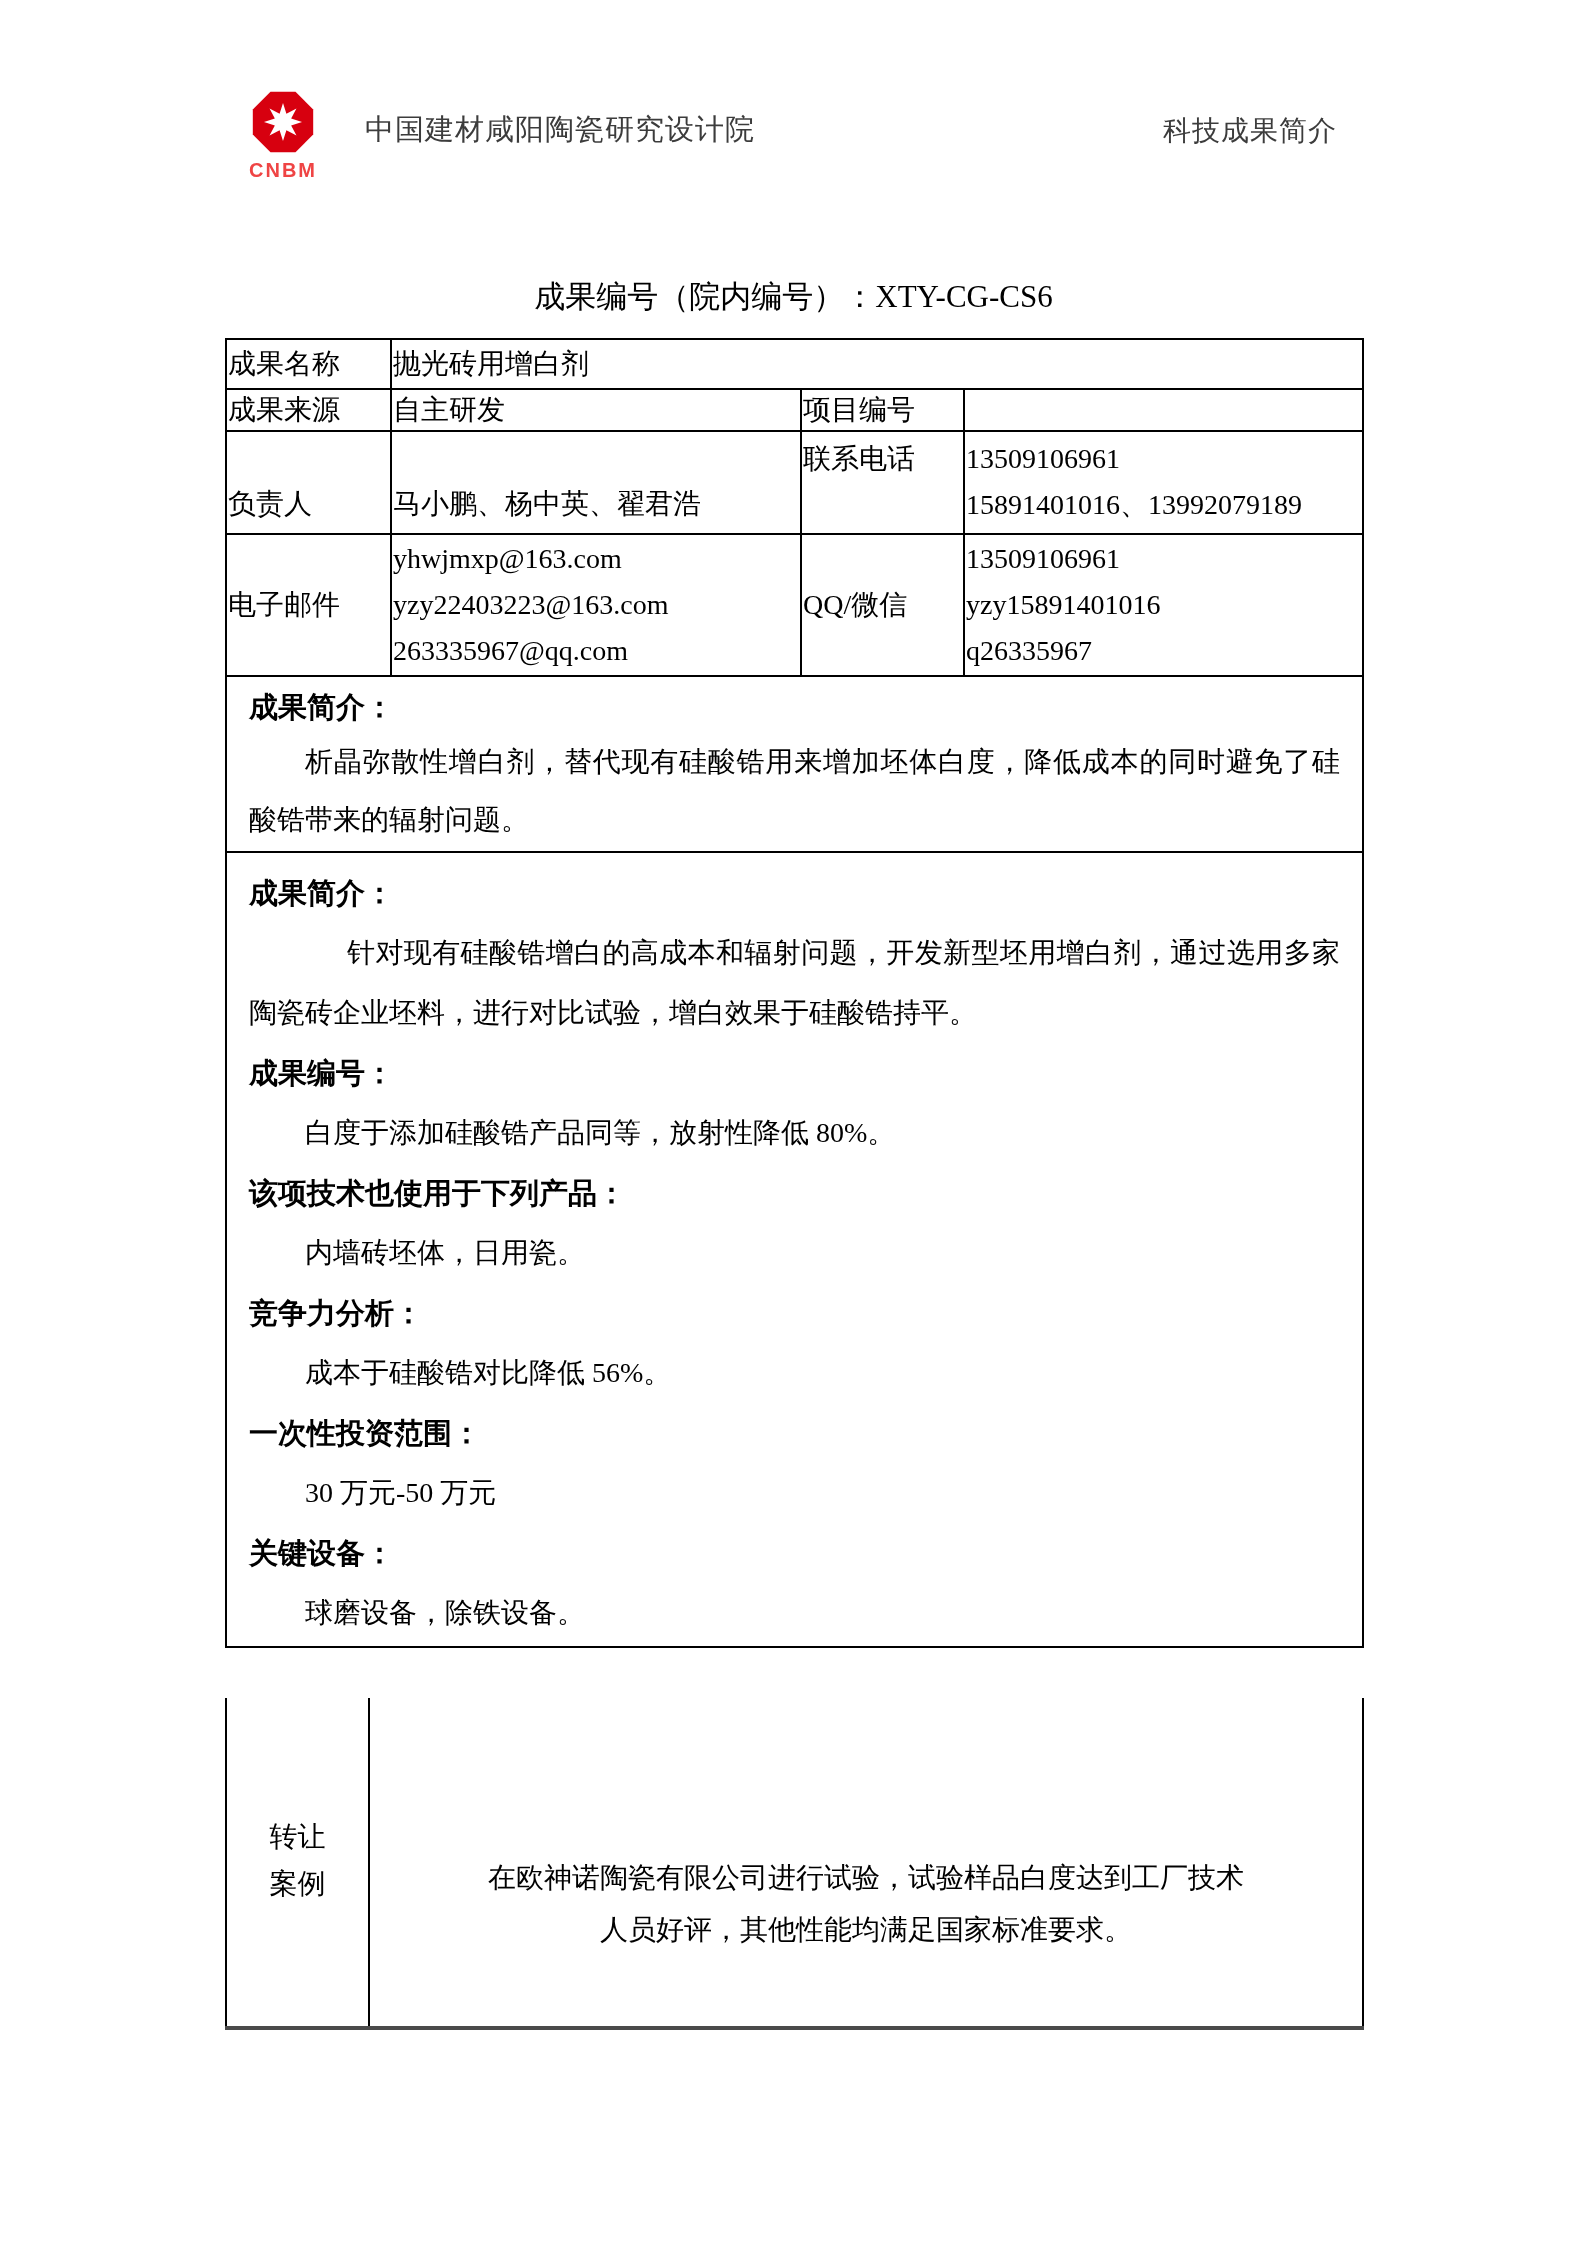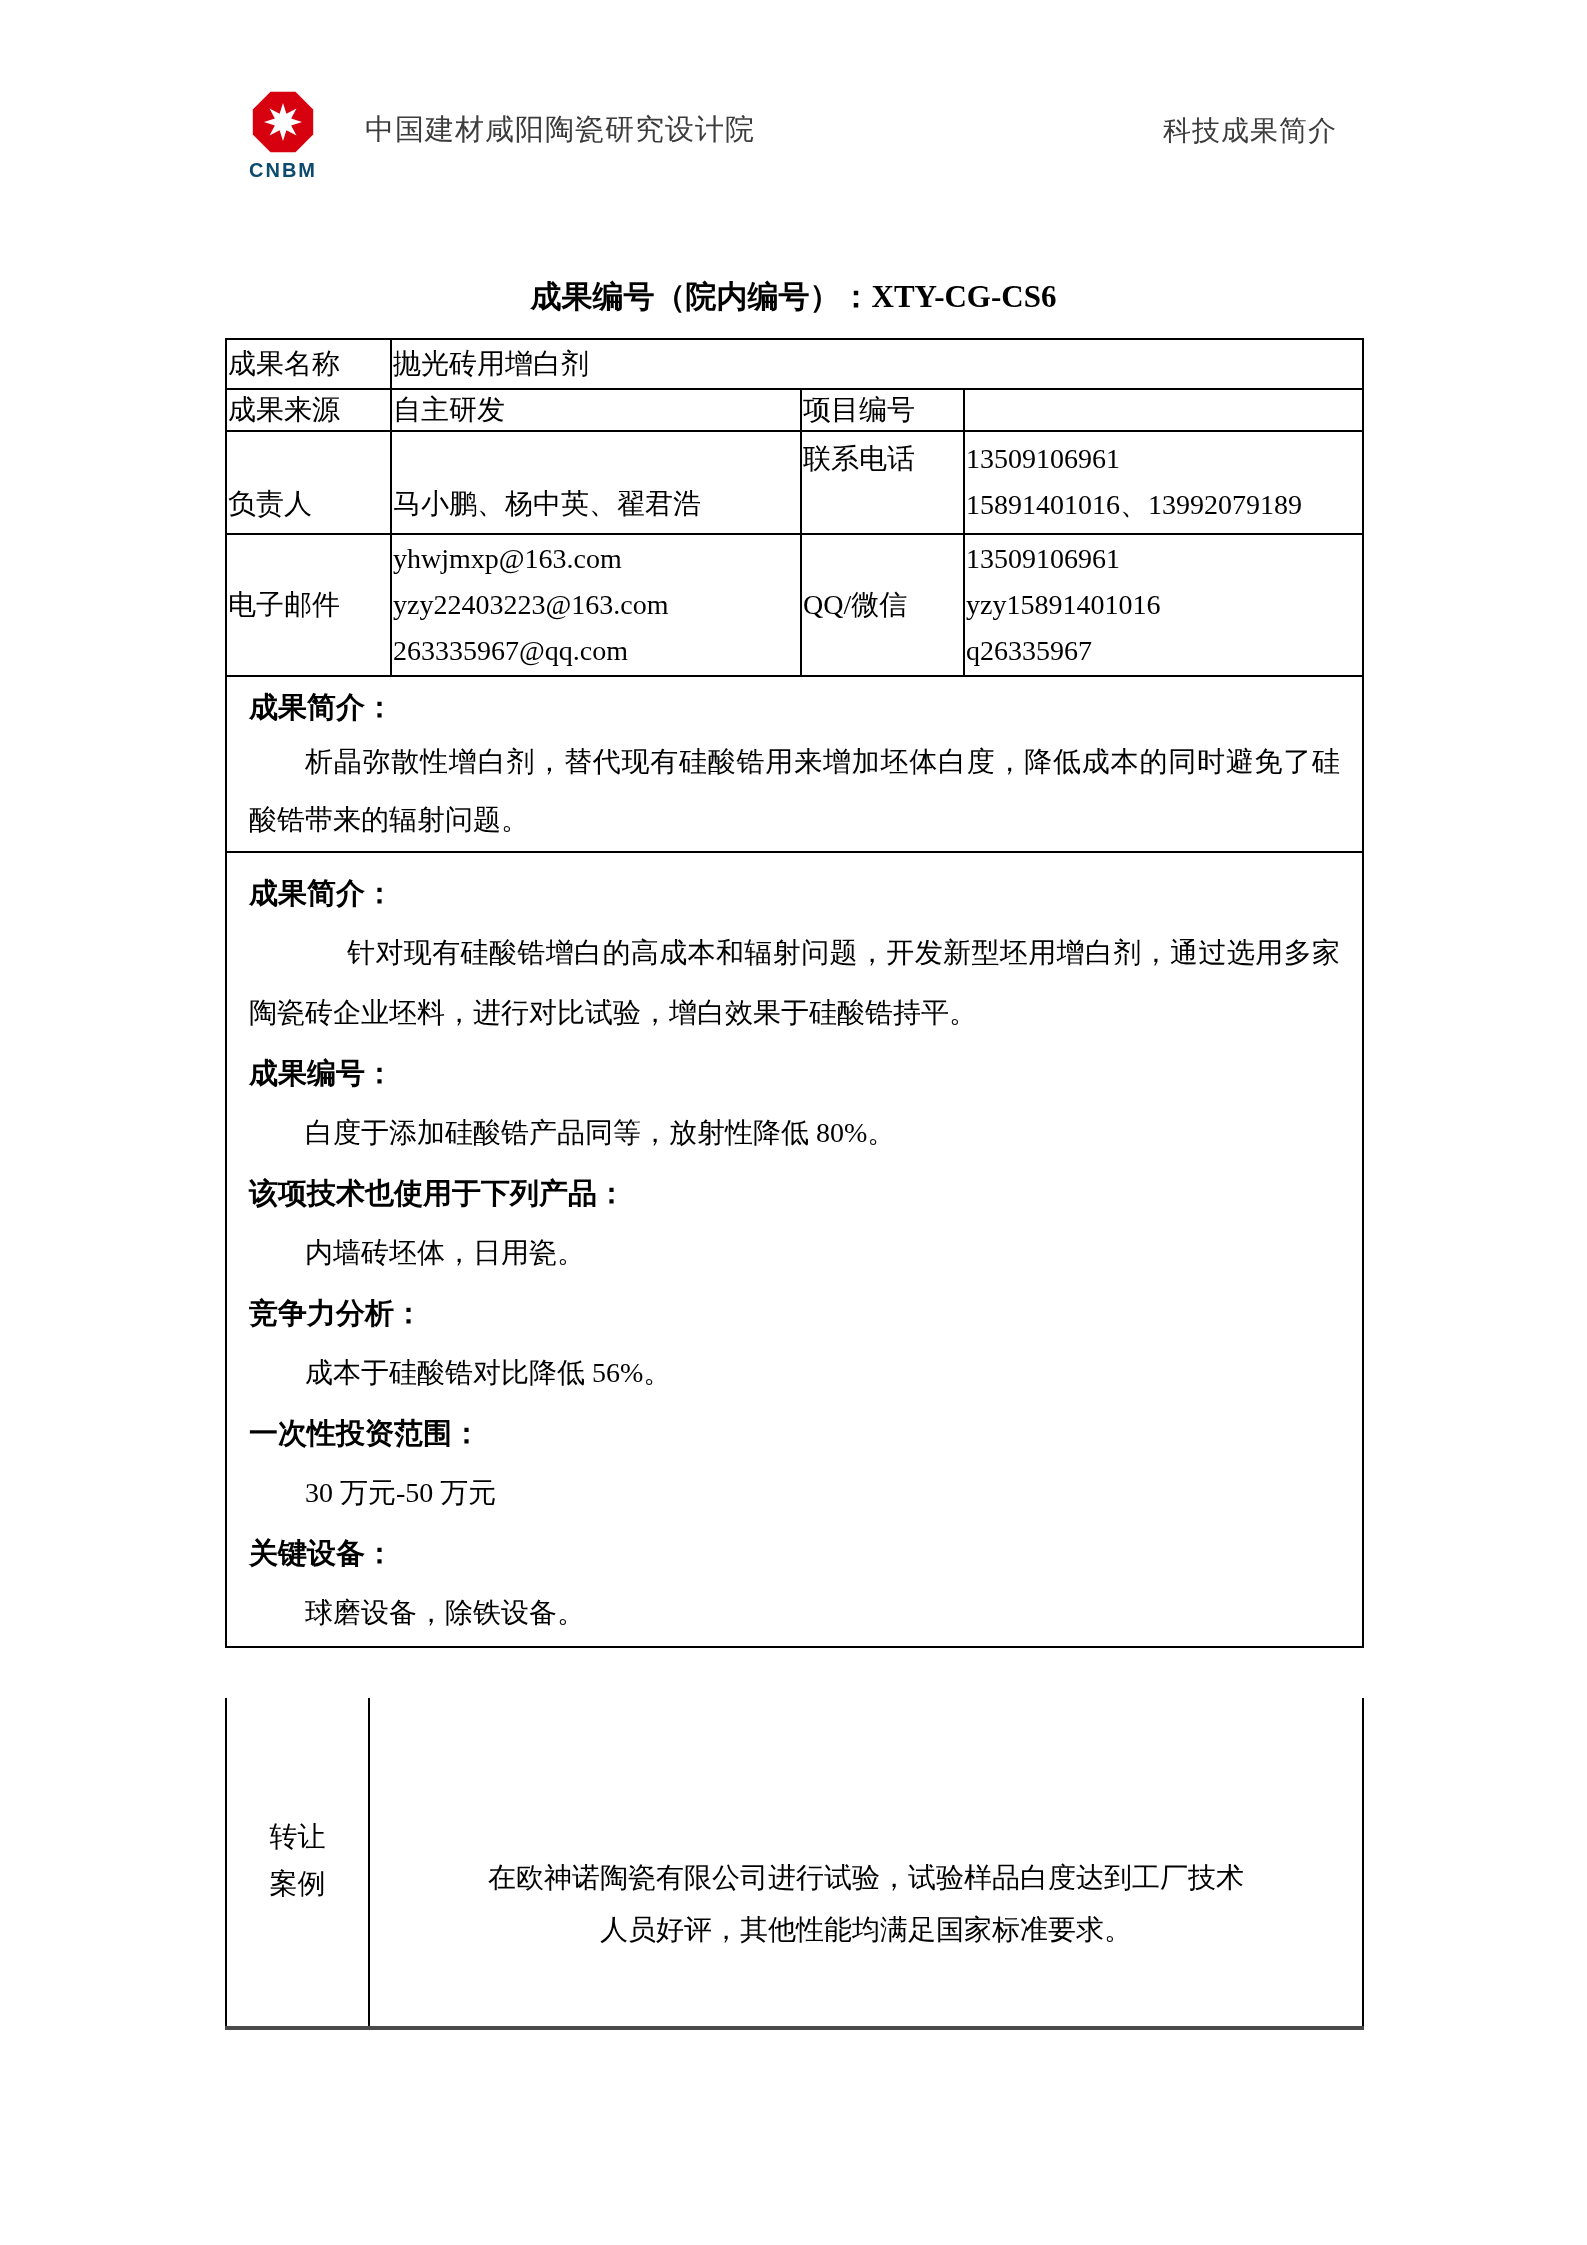--- a/index.html
+++ b/index.html
@@ -10,36 +10,36 @@
     font-family:"Liberation Serif","DejaVu Serif",serif;
     color:#000;
     overflow:hidden;
   }
   
   .logo{position:absolute;left:238px;top:88px;width:90px;text-align:center;}
   .logo svg{display:block;margin:0 auto;}
   .logo-text{
     display:block;margin-top:3px;
     font-family:"Liberation Sans","DejaVu Sans",sans-serif;
-    font-weight:bold;font-size:20px;letter-spacing:2px;color:#0c4a6e;
+    font-weight:bold;font-size:20px;letter-spacing:2px;color:#ef4444;
   }
   .org-name{
     position:absolute;left:365px;top:110px;
     font-family:"Liberation Sans","DejaVu Sans",sans-serif;
     font-size:29px;color:#3c3c3c;letter-spacing:1px;
   }
   .doc-type{
     position:absolute;left:1163px;top:112px;
     font-family:"Liberation Sans","DejaVu Sans",sans-serif;
     font-size:28px;color:#3c3c3c;letter-spacing:1px;
   }
   
   .doc-title{
     position:absolute;left:225px;top:276px;width:1137px;
-    text-align:center;font-weight:bold;font-size:31px;
+    text-align:center;font-weight:normal;font-size:31px;
   }
   
   table{border-collapse:collapse;table-layout:fixed;}
   .main-table{position:absolute;left:225px;top:338px;width:1137px;}
   .main-table td{border:2px solid #000;font-size:28px;overflow:hidden;}
   .transfer-table{position:absolute;left:225px;top:1698px;width:1137px;}
   .transfer-table td{border:2px solid #000;border-top:none;font-size:28px;overflow:hidden;}
   .transfer-table td{border-bottom:4px solid #4a4a4a;}
 
   .r-small{height:50px;}

